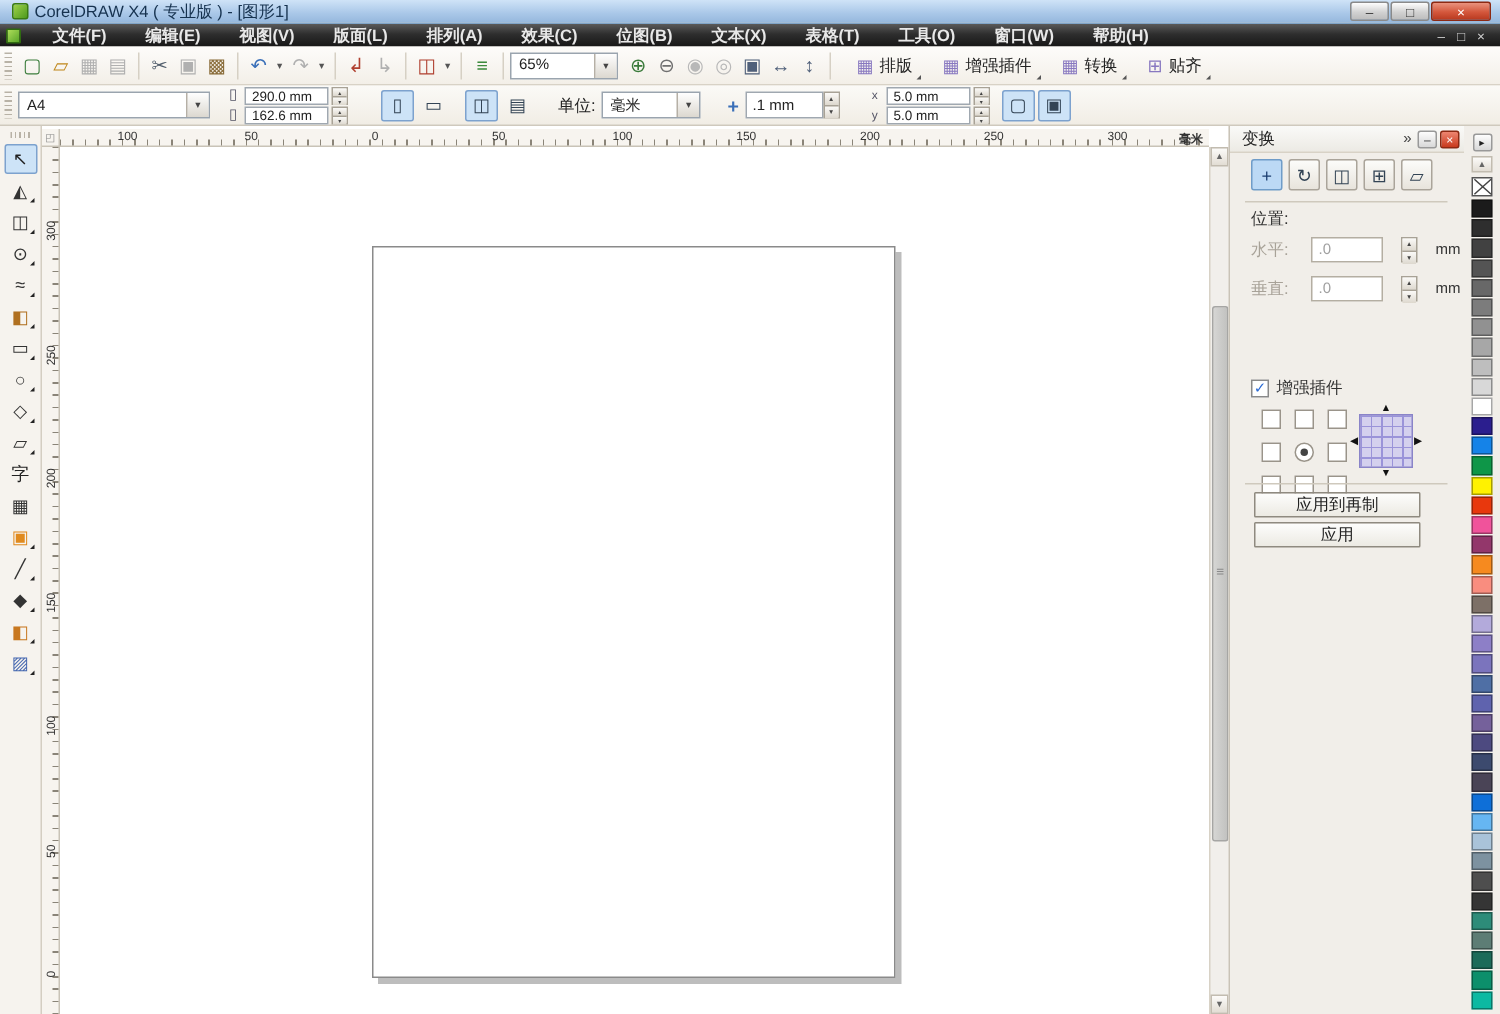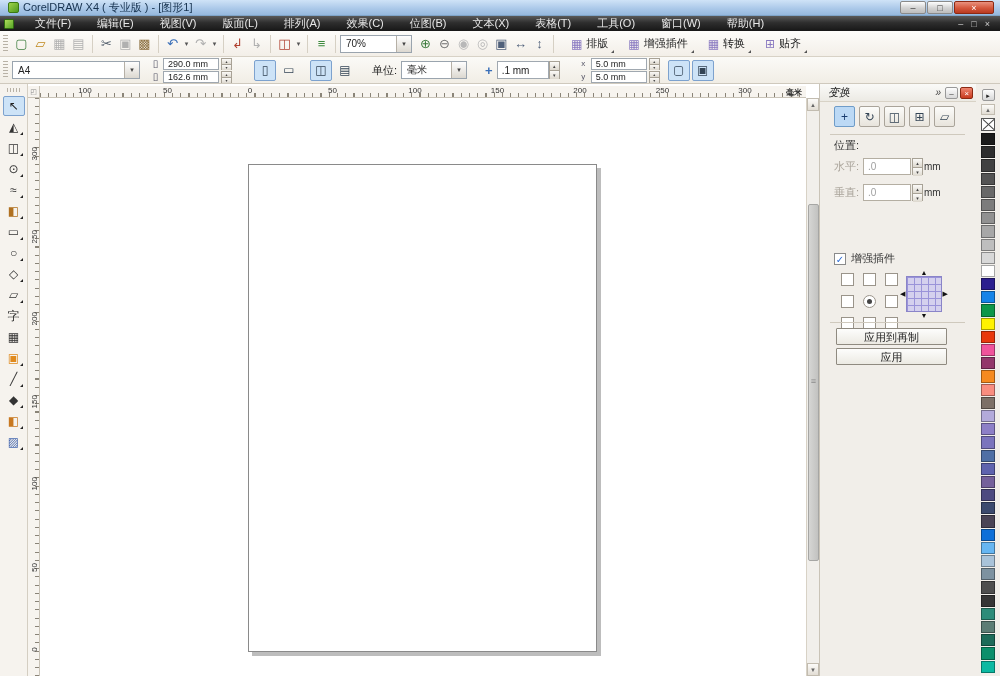--- a/index.html
+++ b/index.html
@@ -17,21 +17,21 @@
   .win-btn { width:26px; height:13px; font-size:9px; line-height:12px; text-align:center;
     color:#333; background:linear-gradient(#fdfdfd,#d2d2d2 55%,#bdbdbd); border:1px solid #8a8a8a; border-radius:2px; }
   .win-btn.close { width:40px; color:#fff; background:linear-gradient(#e9927e,#d4573c 55%,#b93a20); border-color:#8c2913; }
 
   
   .menubar { position:absolute; left:0; top:16px; width:1000px; height:15px;
     background:linear-gradient(#5a5a5a,#2e2e2e 45%,#171717); display:flex; align-items:center; }
   .menu-doc-icon { width:10px; height:10px; margin:0 8px 0 4px; border-radius:1px;
     background:linear-gradient(135deg,#aede5a,#58a428); border:1px solid #2f6b10; }
   .menu-items { display:flex; }
-  .menu-item { color:#e8e8e8; padding:0 13px; font-size:11px; cursor:default; }
+  .menu-item { color:#e8e8e8; padding:0 13px; font-size:11px; cursor:default;font-weight:bold; }
   .menu-win-controls { margin-left:auto; display:flex; gap:8px; padding-right:10px; color:#cfcfcf; font-size:9px; }
 
   
   .stdbar { position:absolute; left:0; top:31px; width:1000px; height:26px;
     background:linear-gradient(#fdfcfa,#f3efe8); border-bottom:1px solid #d8d2c6;
     display:flex; align-items:center; }
   .propbar { position:absolute; left:0; top:57px; width:1000px; height:27px;
     background:linear-gradient(#fbfaf7,#f1ede5); border-bottom:1px solid #cfc9bd;
     display:flex; align-items:center; }
   .grip { width:5px; height:18px; margin:0 4px 0 3px;
@@ -106,35 +106,35 @@
     line-height:13px; background:linear-gradient(#fcfbf9,#e2ddd4); border:1px solid #c2bcb0; }
   .sthumb { position:absolute; left:1px; top:106px; width:11px; height:357px; border-radius:2px;
     background:linear-gradient(90deg,#d6d6d4,#c2c2c0); border:1px solid #a6a6a4; }
   .sthumb::after { content:"≡"; position:absolute; left:0; right:0; top:50%; margin-top:-7px;
     text-align:center; font-size:9px; color:#8a8a8a; }
 
   
   .docker { position:absolute; left:819px; top:0; width:157px; height:592px; background:#f1eee9;
     border-left:1px solid #c9c3b7; }
   .dheader { height:18px; display:flex; align-items:center; padding:0 3px 0 8px;
-    border-bottom:1px solid #d8d2c6; background:linear-gradient(#fafaf8,#eceae4);font-style:italic; }
+    border-bottom:1px solid #d8d2c6; background:linear-gradient(#fafaf8,#eceae4); }
   .dtitle { font-size:11px; color:#222; flex:1; }
   .dchev { font-size:10px; color:#444; margin-right:4px; }
   .dmin { width:13px; height:12px; font-size:8px; line-height:11px; text-align:center; color:#333;
     background:linear-gradient(#fdfdfd,#d8d8d8); border:1px solid #999; border-radius:2px; margin-right:2px; }
   .dclose { width:13px; height:12px; font-size:8px; line-height:11px; text-align:center; color:#fff;
     background:linear-gradient(#ee8570,#c83a1e); border:1px solid #8c2913; border-radius:2px; }
   .dtools { position:absolute; left:0; top:22px; display:flex; gap:4px; padding-left:14px; }
   .dtool { width:21px; height:21px; display:flex; align-items:center; justify-content:center;
     font-size:12px; color:#345; background:linear-gradient(#fcfcfa,#e8e4dc);
     border:1px solid #aaa49a; border-radius:2px; }
   .dtool.active { background:#bcd9f5; border-color:#6f9cc8; color:#1a3c6e; }
   .ddiv { position:absolute; left:10px; width:135px; height:1px; background:#cfc9bd; }
   .dlabel { position:absolute; font-size:11px; color:#333; }
-  .drow { position:absolute; left:14px; display:flex; align-items:center; gap:1px; }
+  .drow { position:absolute; left:14px; display:flex; align-items:center; gap:12px; }
   .drow .flabel { font-size:11px; color:#a8a298; width:28px; }
   .drow .dfield { width:48px; height:17px; background:#fff; border:1px solid #b4aea2;
     font-size:10px; color:#a0a0a0; display:flex; align-items:center; padding-left:4px; }
   .drow .spin { height:17px; }
   .drow .funit { font-size:10px; color:#333; }
   .chkrow { position:absolute; left:14px; display:flex; align-items:center; gap:5px; }
   .chk { width:12px; height:12px; background:#fff; border:1px solid #8a8a8a; font-size:10px;
     line-height:11px; text-align:center; color:#2a6ad4; }
   .chklabel { font-size:11px; color:#333; }
   .agrid { position:absolute; left:21px; display:grid; grid-template-columns:repeat(3,13px);
@@ -248,21 +248,21 @@
         <span style="color: rgb(176, 64, 48);">◫</span>
       </div>
       <div class="tico small-drop">▾</div>
       <div class="tsep"></div>
       <div class="tico">
         <span style="color: rgb(61, 138, 61);">≡</span>
       </div>
     </div>
   <div class="tsep"></div>
   <div class="combo" style="width:72px;">
-    <span class="cval">70%</span>
+    <span class="cval">65%</span>
     <span class="carrow">▾</span>
   </div>
   <div id="zoom-tools" style="display:flex;align-items:center;margin-left:4px;">
       <div class="tico">
         <span style="color: rgb(58, 122, 58);">⊕</span>
       </div>
       <div class="tico">
         <span style="color: rgb(112, 112, 112);">⊖</span>
       </div>
       <div class="tico">

